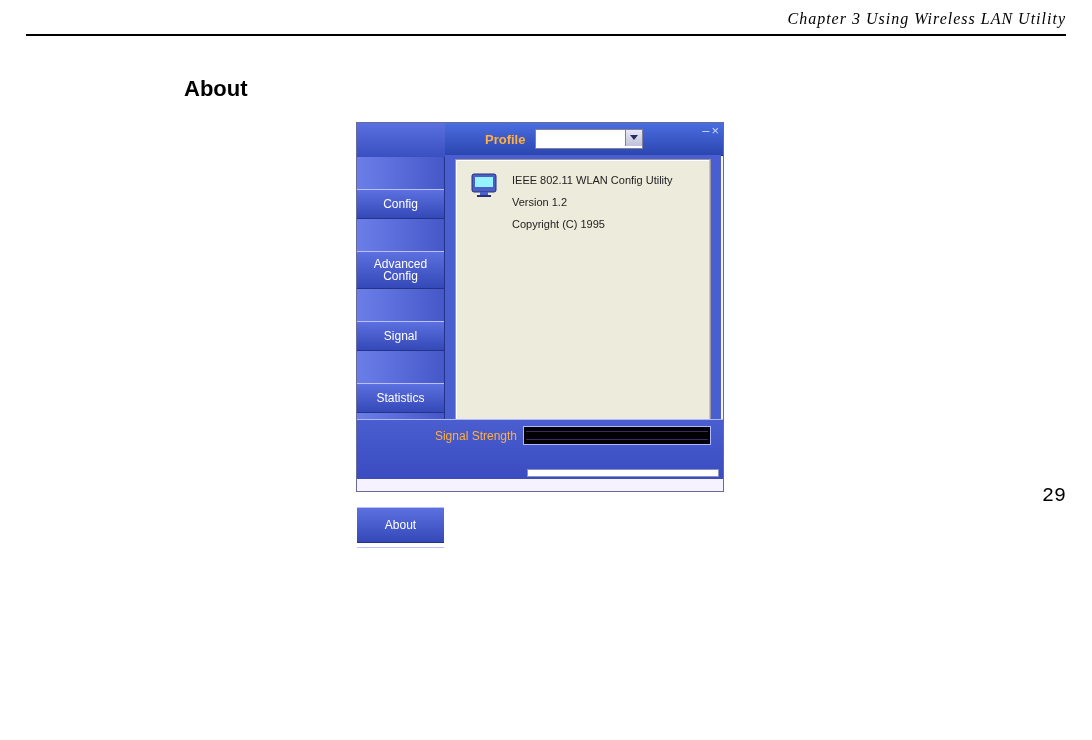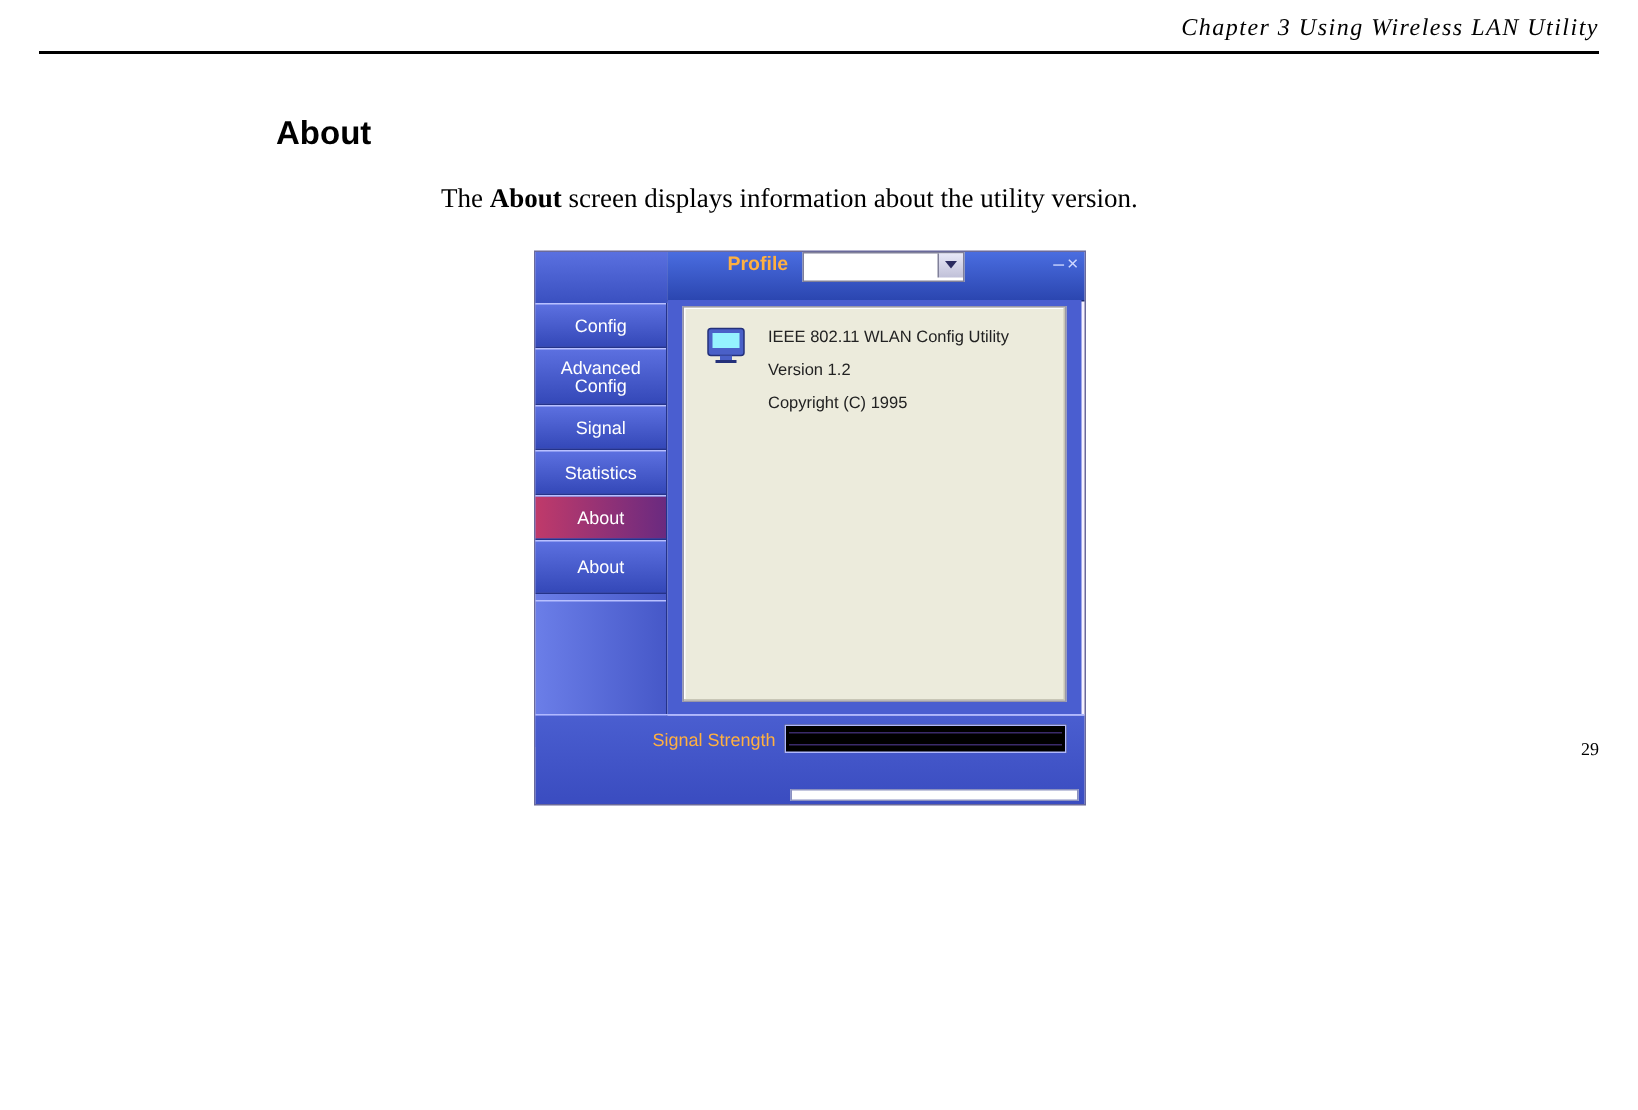--- a/index.html
+++ b/index.html
@@ -37,22 +37,22 @@
   }
   .body-text {
     font-size: 18px;
     margin: 16px 0 24px 268px;
   }
   .body-text b { font-weight: bold; }
   .page-number {
     position: absolute;
     bottom: 20px;
     right: 26px;
-    font-family: Liberation Serif, serif;
-    font-size: 12px;
+    font-family: Liberation Mono, monospace;
+    font-size: 20px;
   }
 
   
   .app-wrap {
     margin-left: 330px;
     width: 366px;
     height: 368px;
     position: relative;
     border: 1px solid #6a6a9a;
     background: #f7f2ff;
@@ -60,21 +60,21 @@
     font-size: 11px;
   }
 
   .app-top {
     position: absolute;
     left: 88px; right: 0; top: 0;
     height: 32px;
     background: linear-gradient(#4a6de0, #2b46b0);
     border-bottom: 1px solid #1b2a70;
     display: flex;
-    align-items: flex-start;
+    align-items: center;
     padding-left: 40px;
   }
   .profile-label {
     color: #ffb040;
     font-weight: bold;
     font-size: 13px;
     margin-right: 10px;
   }
   .profile-select {
     width: 106px;
@@ -135,20 +135,21 @@
     border-bottom: 1px solid #24338a;
     color: #fff;
     font-size: 12px;
     display: flex;
     align-items: center;
     justify-content: center;
     text-align: center;
     line-height: 12px;
     background: linear-gradient(#5c70e0, #3448b8);
     cursor: pointer;
+    margin-top: 32px;
   }
   .side-tab.tall { height: 36px; text-align: center; }
   .side-tab.selected {
     background: linear-gradient(90deg, #c03a6a, #6a2a80);
   }
   .side-sep {
     height: 1px;
     background: #b8c0ff;
     margin-top: 4px;
   }
@@ -181,21 +182,21 @@
   .about-lines {
     margin-left: 42px;
     margin-top: 4px;
     font-size: 11px;
     color: #222;
   }
   .about-lines div { margin-bottom: 10px; }
 
   .footer-bar {
     position: absolute;
-    left: 0; right: 0; bottom: 0;
+    left: 0; right: 0; bottom: 12px;
     height: 60px;
     background: linear-gradient(#4a5ed0, #3a4cc0);
     border-top: 1px solid #b0b8ff;
     padding: 6px 6px 4px 50px;
     box-sizing: border-box;
   }
   .sig-row {
     display: flex;
     align-items: center;
     margin-bottom: 4px;
@@ -235,23 +236,20 @@
 </style>
 </head>
 <body>
 
 <div class="page">
   <div class="chapter-header">Chapter 3  Using Wireless LAN Utility</div>
   <div class="header-line"></div>
 
   <div class="section-title">About</div>
 
-  <div class="body-text">
-    <span>The </span><b>About</b><span> screen displays information about the utility version.</span>
-  </div>
 
   <div class="app-wrap">
 
     <div class="side-col">
       <div class="side-tab">Config</div>
       <div class="side-tab tall" style="white-space:pre-line">Advanced
 Config</div>
       <div class="side-tab">Signal</div>
       <div class="side-tab">Statistics</div>
       <div class="side-tab selected">About</div>

